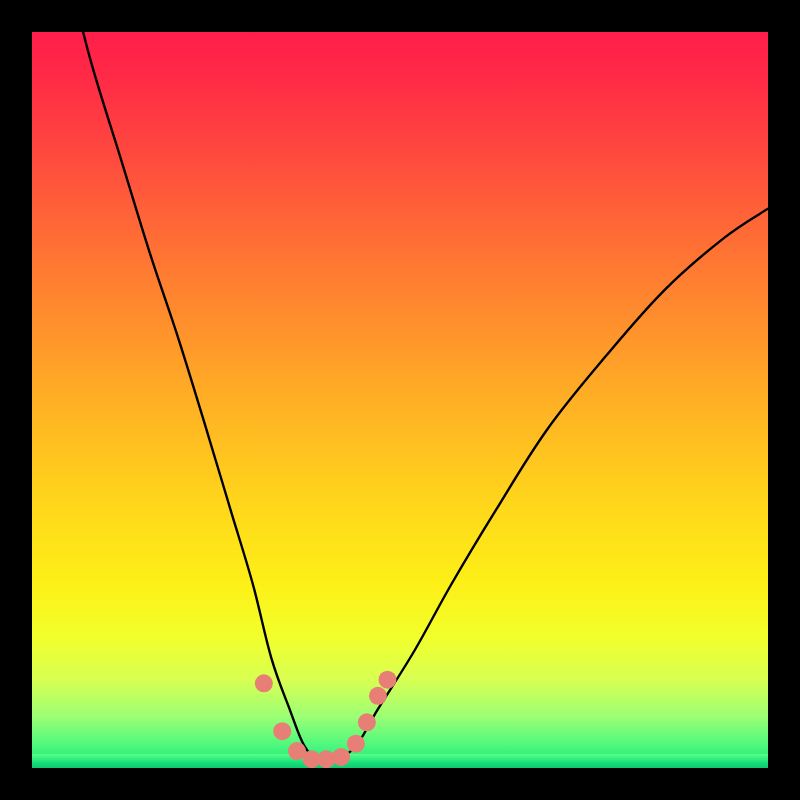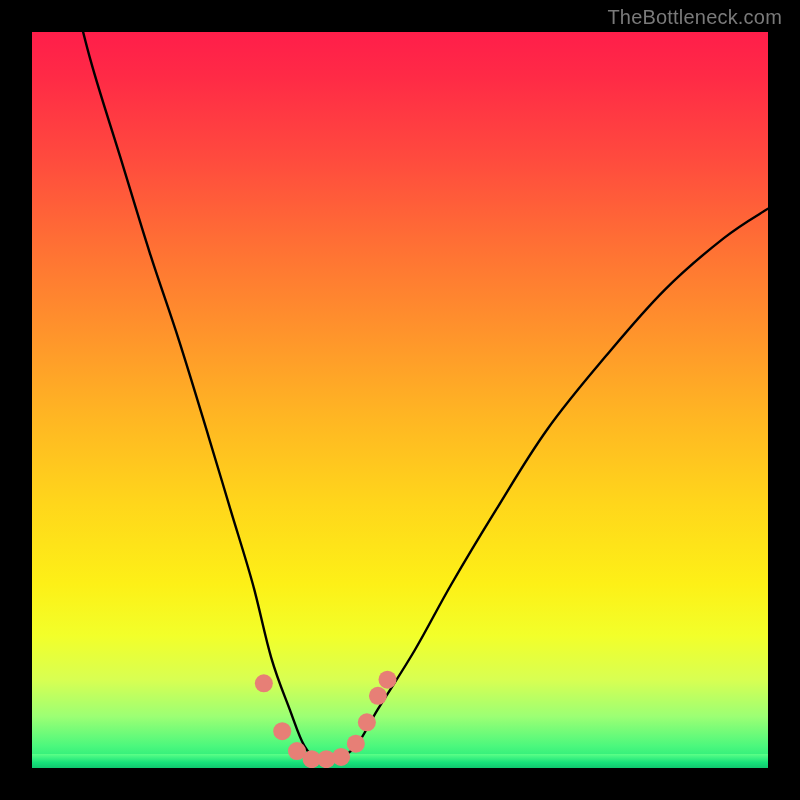--- a/index.html
+++ b/index.html
@@ -94,14 +94,13 @@
           <circle cx="294.40000000000003" cy="727.168" r="9" fill="#e77f76"></circle>
           <circle cx="309.12" cy="724.96" r="9" fill="#e77f76"></circle>
           <circle cx="323.84" cy="711.712" r="9" fill="#e77f76"></circle>
           <circle cx="334.88" cy="690.368" r="9" fill="#e77f76"></circle>
           <circle cx="345.91999999999996" cy="663.872" r="9" fill="#e77f76"></circle>
           <circle cx="355.488" cy="647.6800000000001" r="9" fill="#e77f76"></circle>
         </g>
     </svg>
   </div>
 
-  <div class="watermark">TheBottleneck.com</div>
 </div>
 
 </body></html>

